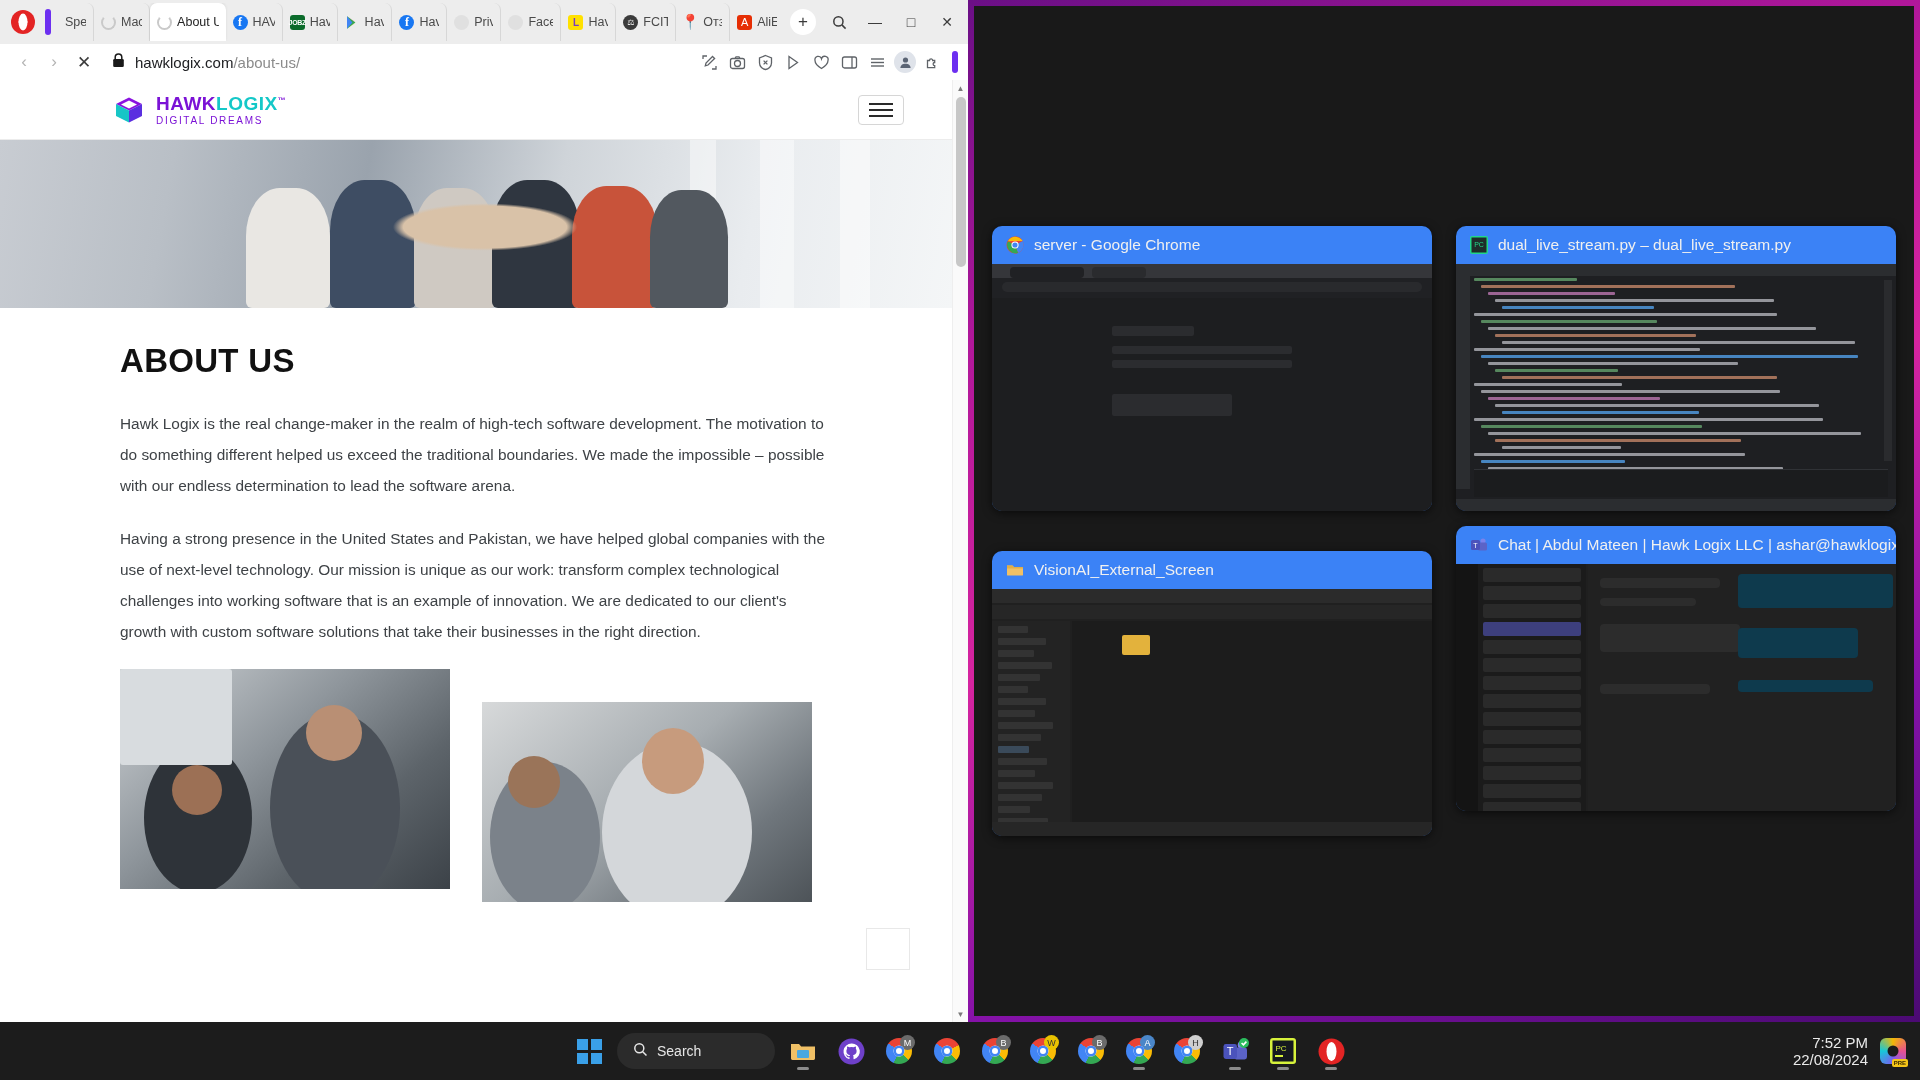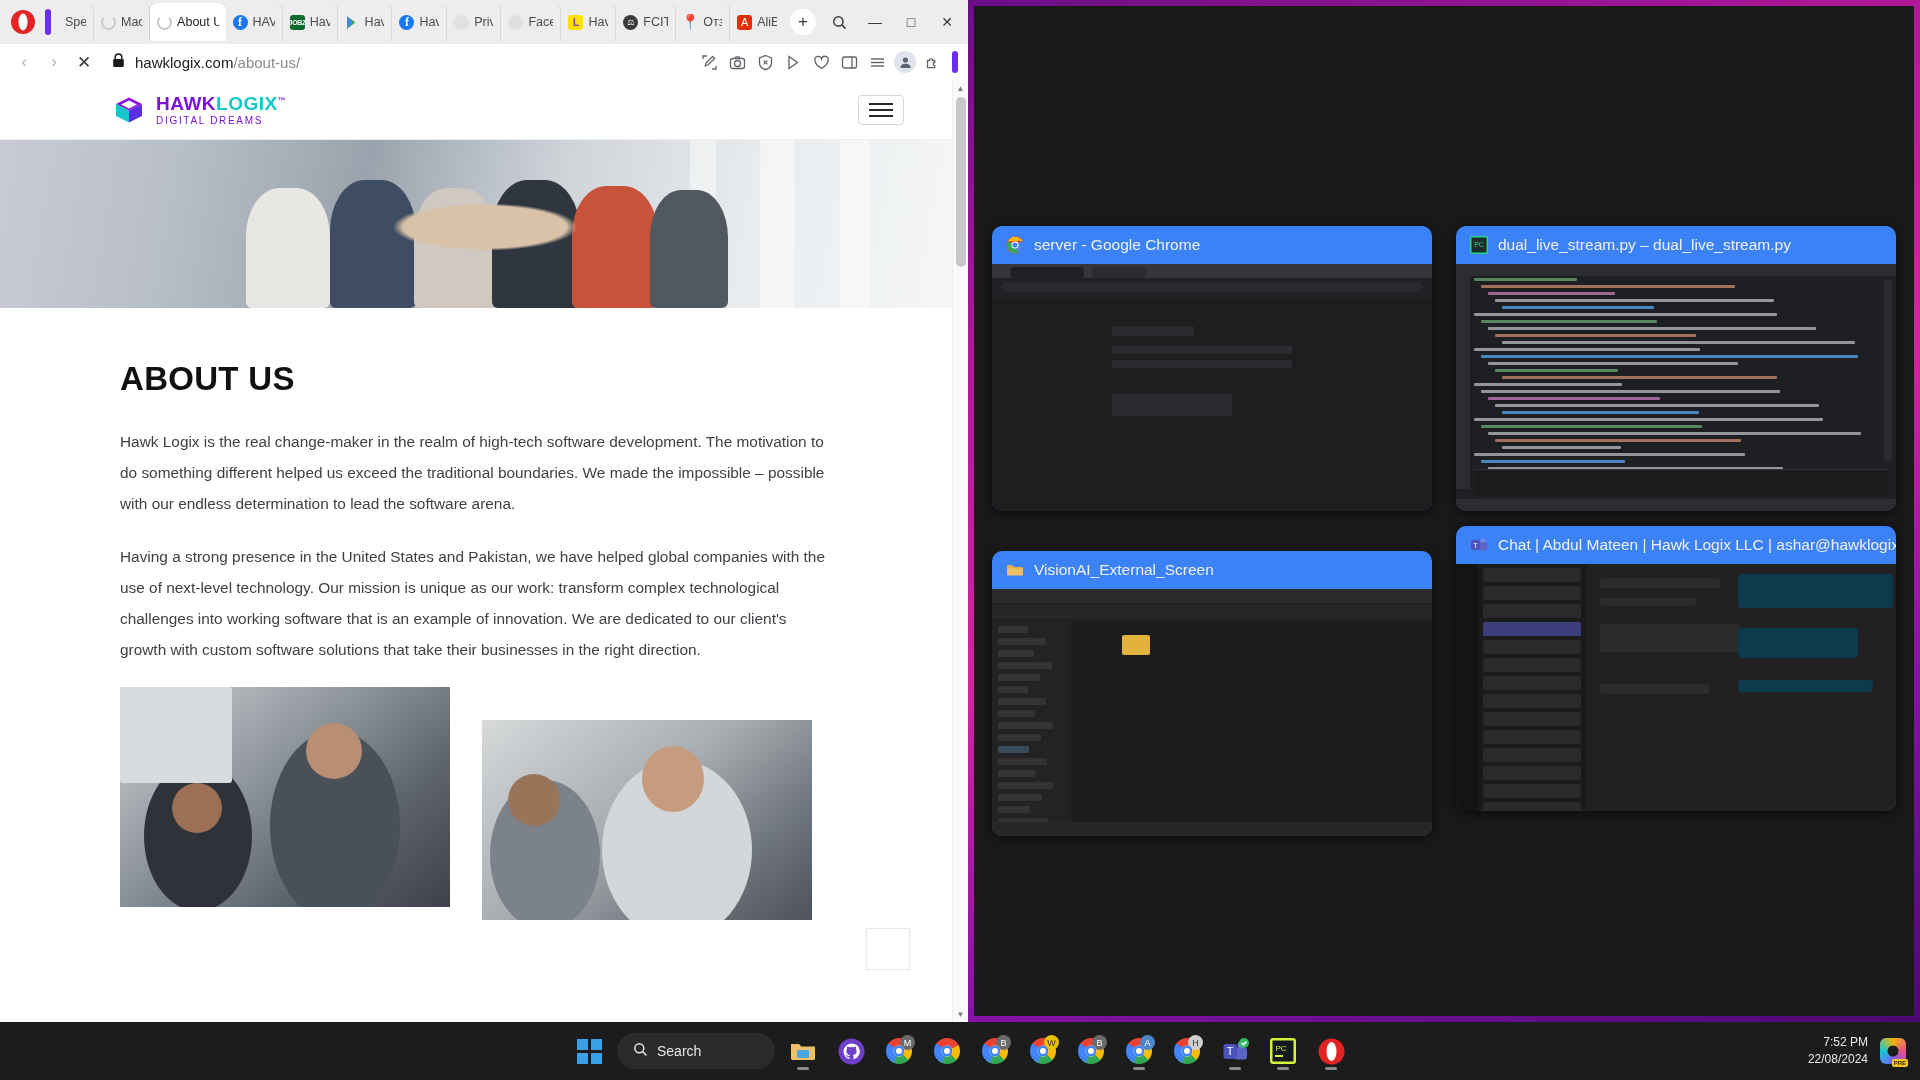--- a/index.html
+++ b/index.html
@@ -186,21 +186,21 @@
   .logo-sub{font-size:10px;letter-spacing:1.7px;color:#7b12d6;font-weight:normal;margin-top:3px;}
   #hamburger{width:46px;height:30px;border:1px solid #d6d6d6;border-radius:4px;display:flex;
              flex-direction:column;justify-content:center;align-items:center;gap:4px;background:#fff;}
   #hamburger span{display:block;width:24px;height:2px;background:#2a2a2a;}
 
   #hero{height:168px;position:relative;overflow:hidden;
         background:linear-gradient(100deg,#c8ccd2 0%,#b9bfc6 18%,#9aa3ad 38%,#cfd4d9 58%,#e9ecef 78%,#f4f6f7 100%);}
   .hero-person{position:absolute;bottom:0;border-radius:40% 40% 6px 6px;}
   .hero-window{position:absolute;top:0;bottom:0;background:rgba(255,255,255,.45);}
 
-  #content{padding:52px 120px 0 120px;}
+  #content{padding:34px 120px 0 120px;}
   #about-title{font-size:33px;font-weight:bold;color:#111;letter-spacing:.3px;margin-bottom:28px;}
   .para{font-size:15.4px;line-height:31px;color:#3e4246;margin-bottom:22px;max-width:730px;}
 
   #photo-row{display:flex; gap:32px; margin-top:12px; align-items:flex-start;}
   .photo{position:relative;overflow:hidden;}
   .photo.one{width:330px;height:220px;background:linear-gradient(140deg,#cfd3d6,#8f969c 40%,#5d646a 70%,#3c4248);}
   .photo.two{width:330px;height:200px;margin-top:33px;background:linear-gradient(140deg,#d7d9da,#a7adb1 45%,#6f767c 75%,#4d5358);}
   .photo .blob{position:absolute;border-radius:50%;}
 
   
@@ -234,21 +234,21 @@
   #tb-search{height:36px;min-width:158px;background:#2b2b2b;border-radius:18px;display:flex;
              align-items:center;gap:9px;padding:0 16px;color:#e6e6e6;font-size:14px;}
   .chrome-ic{width:26px;height:26px;border-radius:50%;
     background:conic-gradient(from -55deg,#ea4335 0 33%,#fbbc05 33% 52%,#34a853 52% 72%,#4285f4 72% 100%);
     position:relative;}
   .chrome-ic::after{content:"";position:absolute;left:50%;top:50%;transform:translate(-50%,-50%);
     width:11px;height:11px;border-radius:50%;background:#fff;box-shadow:inset 0 0 0 2.5px #4285f4;}
   .chrome-ic .badge{position:absolute;right:-3px;top:-3px;width:15px;height:15px;border-radius:50%;
     background:#6b6b6b;color:#fff;font-size:9px;display:flex;align-items:center;justify-content:center;}
   #tb-right{position:absolute;right:14px;display:flex;align-items:center;gap:12px;color:#eaeaea;}
-  #clock{font-size:12px;line-height:17px;text-align:right;}
+  #clock{font-size:15px;line-height:17px;text-align:right;}
   #copilot{width:26px;height:26px;border-radius:6px;
     background:conic-gradient(from 0deg,#f2b705,#e7508f,#7a5cf0,#16c8d8,#f2b705);position:relative;}
   #copilot::after{content:"";position:absolute;left:50%;top:50%;transform:translate(-50%,-50%);
     width:11px;height:11px;border-radius:50%;background:#1c1c1c;}
   #copilot .pre{position:absolute;right:-2px;bottom:-3px;background:#f5c518;color:#3a2b00;
     font-size:6px;font-weight:bold;padding:1px 2px;border-radius:2px;}
   #tray{display:flex;align-items:center;gap:7px;}
 </style>
 </head>
 <body>

